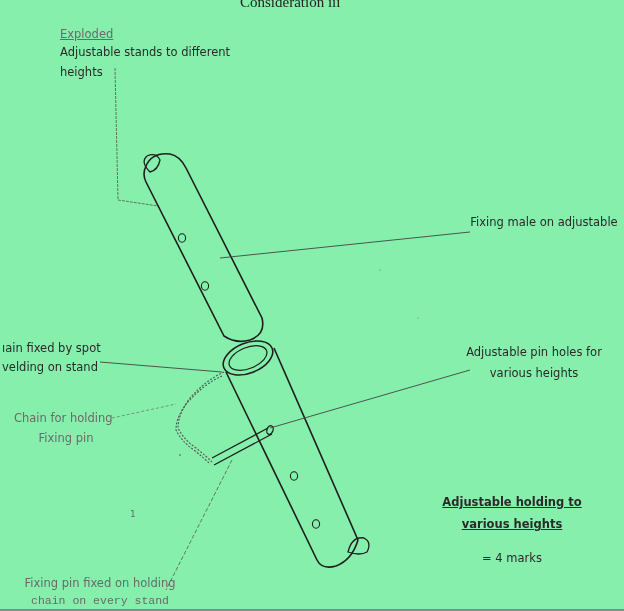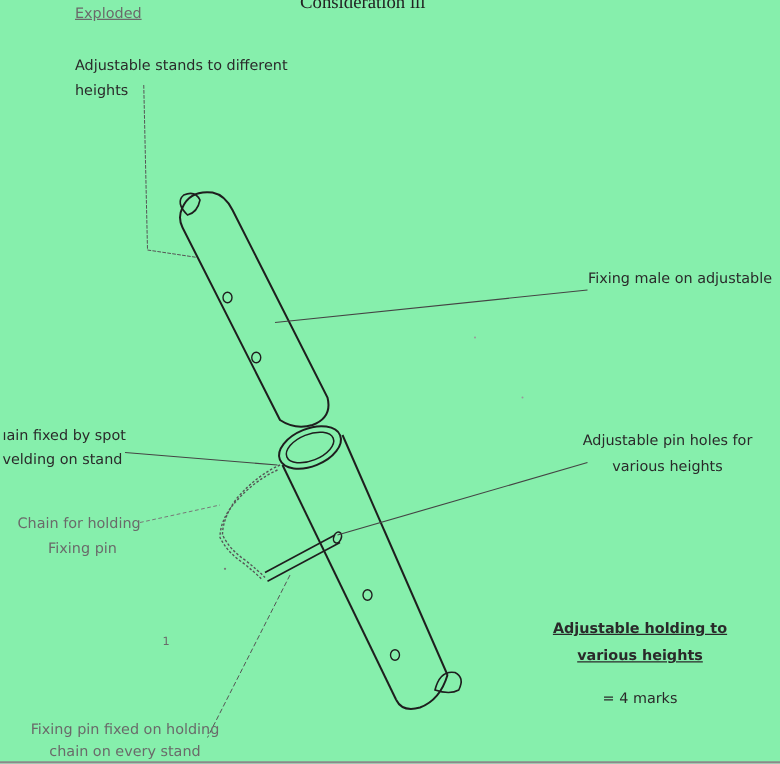--- a/index.html
+++ b/index.html
@@ -67,38 +67,38 @@
     <line x1="112" y1="418" x2="176" y2="404" stroke="#777" stroke-width="0.8" stroke-dasharray="3 2"></line>
     <line x1="270" y1="428" x2="470" y2="370" stroke="#444" stroke-width="0.9"></line>
     <line x1="232" y1="460" x2="166" y2="590" stroke="#555" stroke-width="0.8" stroke-dasharray="4 2"></line>
 
     <circle cx="180" cy="455" r="0.9" fill="#777"></circle>
     <circle cx="380" cy="270" r="0.8" fill="#999"></circle>
     <circle cx="418" cy="318" r="0.8" fill="#999"></circle>
   </svg>
 
   <div class="title" style="left:240px; top:-6px;">Consideration iii</div>
-  <div class="lbl lbl-faint under" style="left:60px; top:0;text-align:center;">Exploded</div>
+  <div class="lbl lbl-faint under" style="left:60px; top:24px;text-align:center;">Exploded</div>
 
   <div class="lbl" style="left:60px; top:42px;">Adjustable stands to different</div>
   <div class="lbl" style="left:60px; top:62px;">heights</div>
 
   <div class="lbl center" style="left:466px; top:212px; width:156px;">Fixing male on adjustable</div>
 
   <div class="lbl" style="left:2px; top:338px;">ıain fixed by spot</div>
   <div class="lbl" style="left:2px; top:357px;">velding on stand</div>
 
   <div class="lbl lbl-faint center" style="left:14px; top:408px; width:96px;">Chain for holding</div>
   <div class="lbl lbl-faint center" style="left:18px; top:428px; width:96px;text-align:center;">Fixing pin</div>
 
   <div class="lbl center" style="left:456px; top:342px; width:156px;">Adjustable pin holes for</div>
   <div class="lbl center" style="left:456px; top:363px; width:156px;">various heights</div>
 
   <div class="lbl lbl-faint center" style="left:20px; top:573px; width:160px;">Fixing pin fixed on holding</div>
-  <div class="lbl lbl-faint center" style="left:20px; top:591px; width:160px;">chain on every stand</div>
+  <div class="lbl lbl-faint center" style="left:20px; top:591px; width:160px;font-family:Liberation Mono, monospace;">chain on every stand</div>
 
   <div class="lbl bold under center" style="left:424px; top:492px; width:176px;">Adjustable holding to</div>
   <div class="lbl bold under center" style="left:424px; top:514px; width:176px;">various heights</div>
   <div class="lbl center" style="left:424px; top:548px; width:176px;">= 4 marks</div>
 
   <div class="lbl lbl-faint" style="left:130px; top:504px; font-size:9px;">1</div>
 
   <div class="bottom-rule"></div>
 </div>
 

